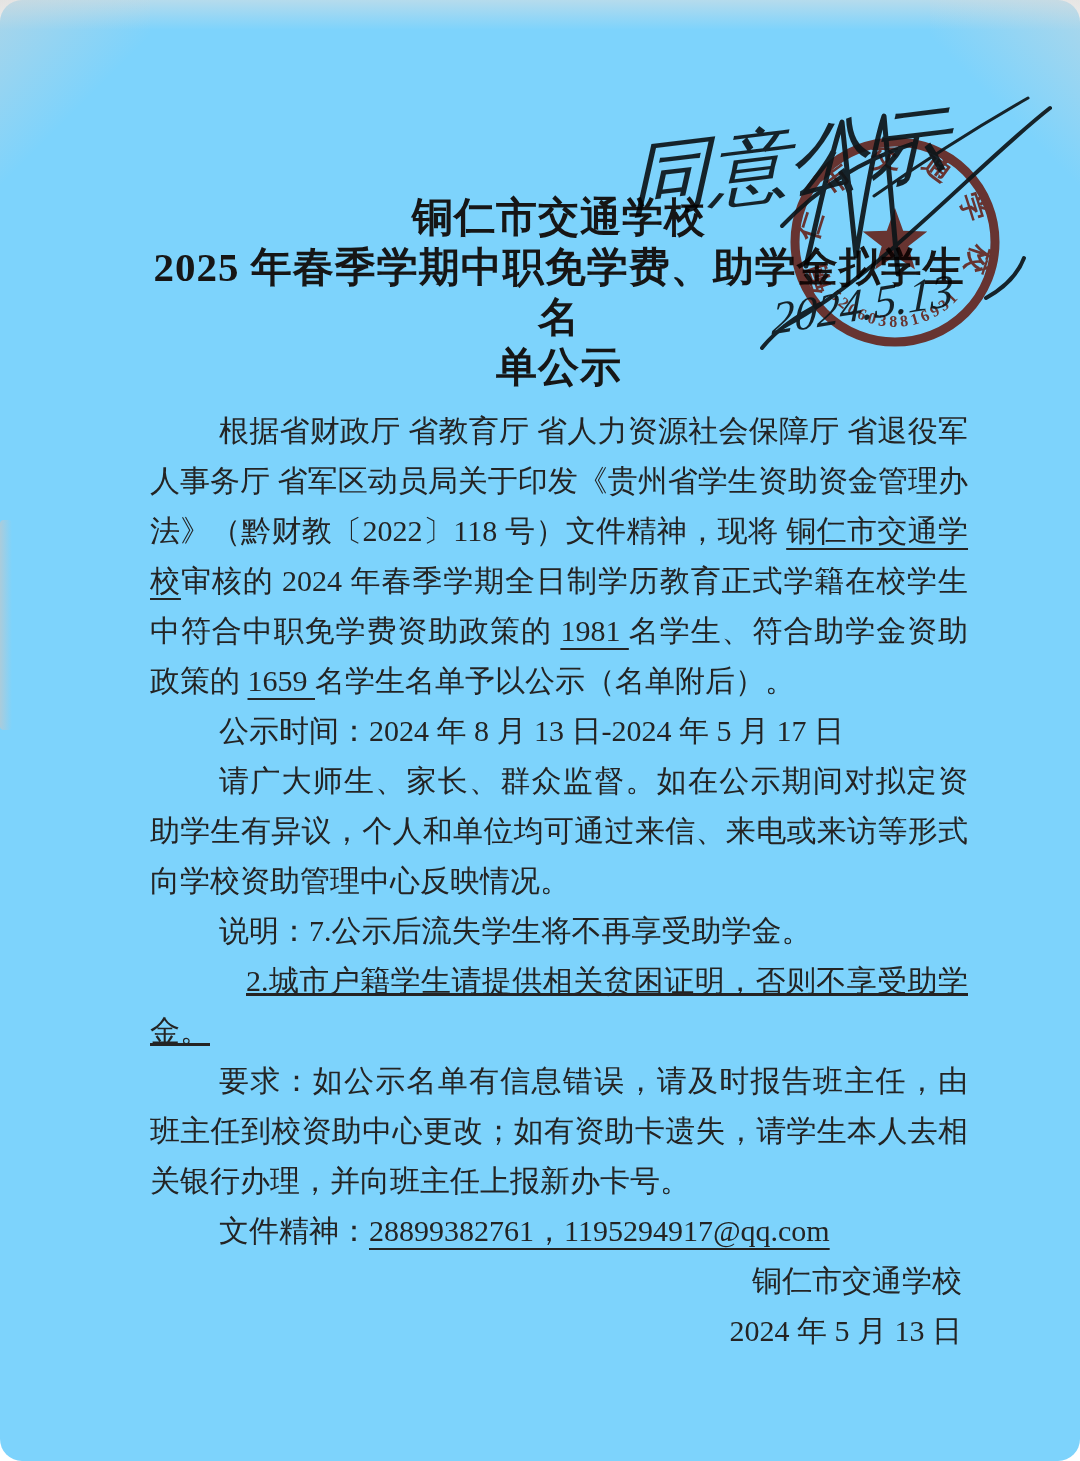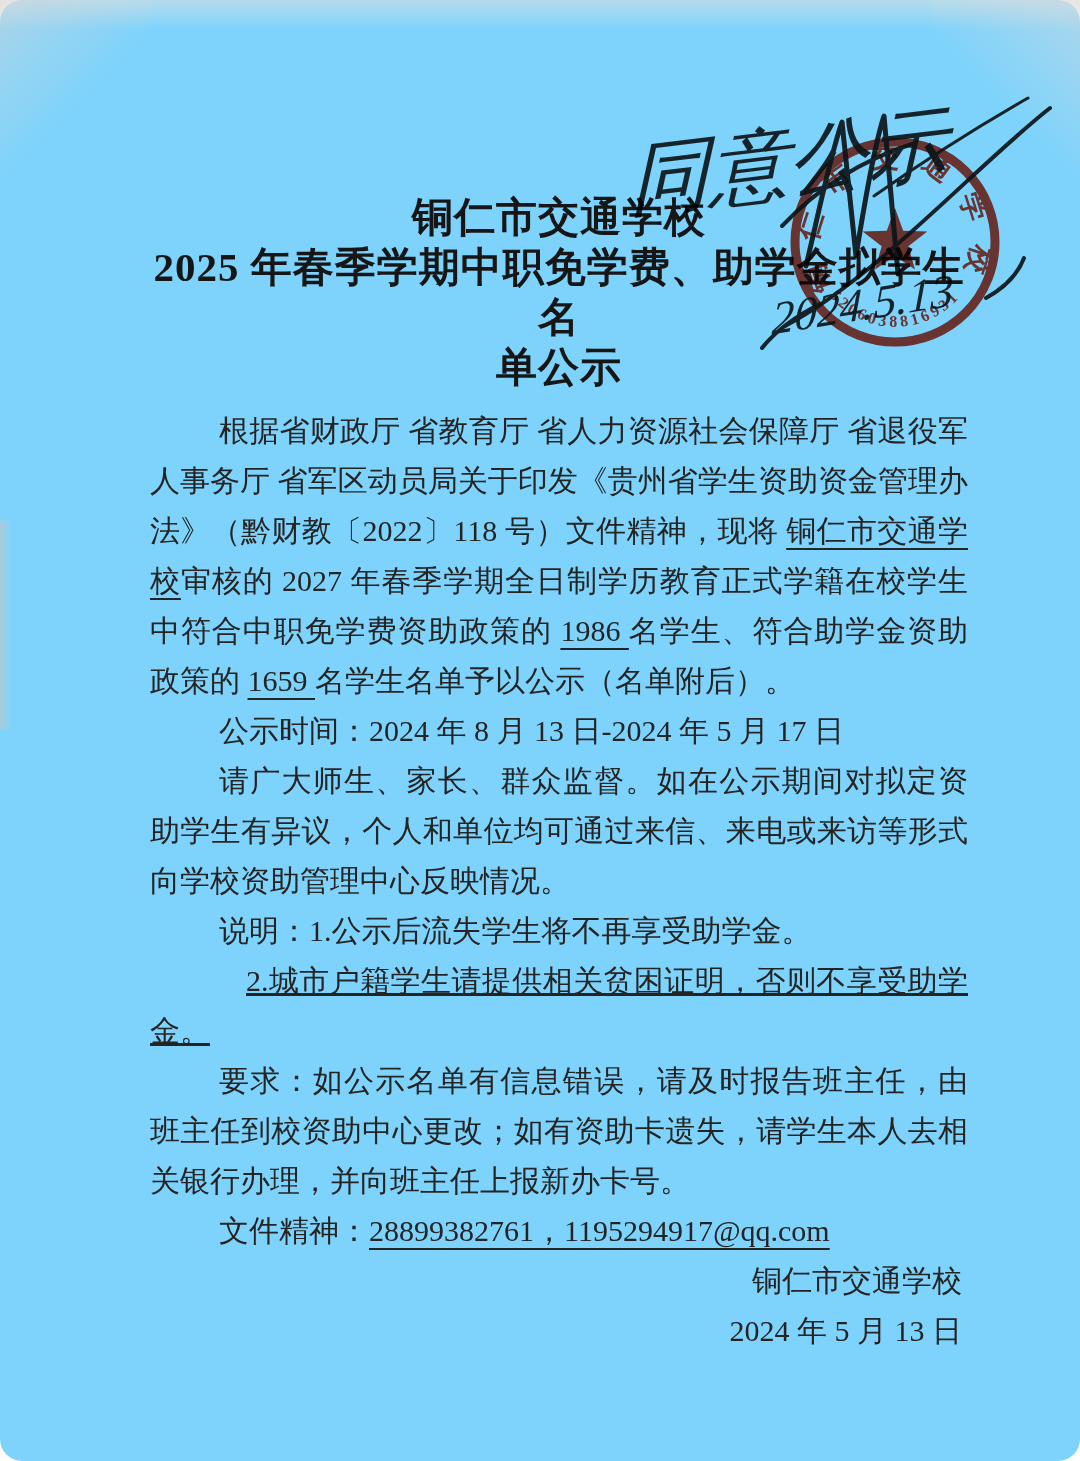--- a/index.html
+++ b/index.html
@@ -88,24 +88,24 @@
   <div class="shade-tr"></div>
   <div class="shade-left"></div>
 
   <div class="doc">
     <h1 class="title">
       <div>铜仁市交通学校</div>
       <div>2025 年春季学期中职免学费、助学金拟学生名</div>
       <div>单公示</div>
     </h1>
     <div class="body-text">
-        <p class="para indent"><span>根据省财政厅  省教育厅  省人力资源社会保障厅  省退役军人事务厅  省军区动员局关于印发《贵州省学生资助资金管理办法》（黔财教〔2022〕118 号）文件精神，现将 </span><span class="u">铜仁市交通学校</span><span>审核的 2027 年春季学期全日制学历教育正式学籍在校学生中符合中职免学费资助政策的 </span><span class="u">1986 </span><span>名学生、符合助学金资助政策的 </span><span class="u">1659 </span><span>名学生名单予以公示（名单附后）。</span></p>
+        <p class="para indent"><span>根据省财政厅  省教育厅  省人力资源社会保障厅  省退役军人事务厅  省军区动员局关于印发《贵州省学生资助资金管理办法》（黔财教〔2022〕118 号）文件精神，现将 </span><span class="u">铜仁市交通学校</span><span>审核的 2024 年春季学期全日制学历教育正式学籍在校学生中符合中职免学费资助政策的 </span><span class="u">1981 </span><span>名学生、符合助学金资助政策的 </span><span class="u">1659 </span><span>名学生名单予以公示（名单附后）。</span></p>
         <p class="para indent"><span>公示时间：2024 年 8 月 13 日-2024 年 5 月 17 日</span></p>
         <p class="para indent"><span>请广大师生、家长、群众监督。如在公示期间对拟定资助学生有异议，个人和单位均可通过来信、来电或来访等形式向学校资助管理中心反映情况。</span></p>
-        <p class="para indent"><span>说明：1.公示后流失学生将不再享受助学金。</span></p>
+        <p class="para indent"><span>说明：7.公示后流失学生将不再享受助学金。</span></p>
         <p class="para indent-deep"><span>2.城市户籍学生请提供相关贫困证明，否则不享受助学金。</span></p>
         <p class="para indent"><span>要求：如公示名单有信息错误，请及时报告班主任，由班主任到校资助中心更改；如有资助卡遗失，请学生本人去相关银行办理，并向班主任上报新办卡号。</span></p>
         <p class="para indent"><span>文件精神：</span><span class="u">28899382761，1195294917@qq.com</span></p>
         <p class="para sign"><span>铜仁市交通学校</span></p>
         <p class="para sign"><span>2024 年 5 月 13 日</span></p>
       </div>
   </div>
 
   <svg class="overlay" viewBox="0 0 524 440">
 

